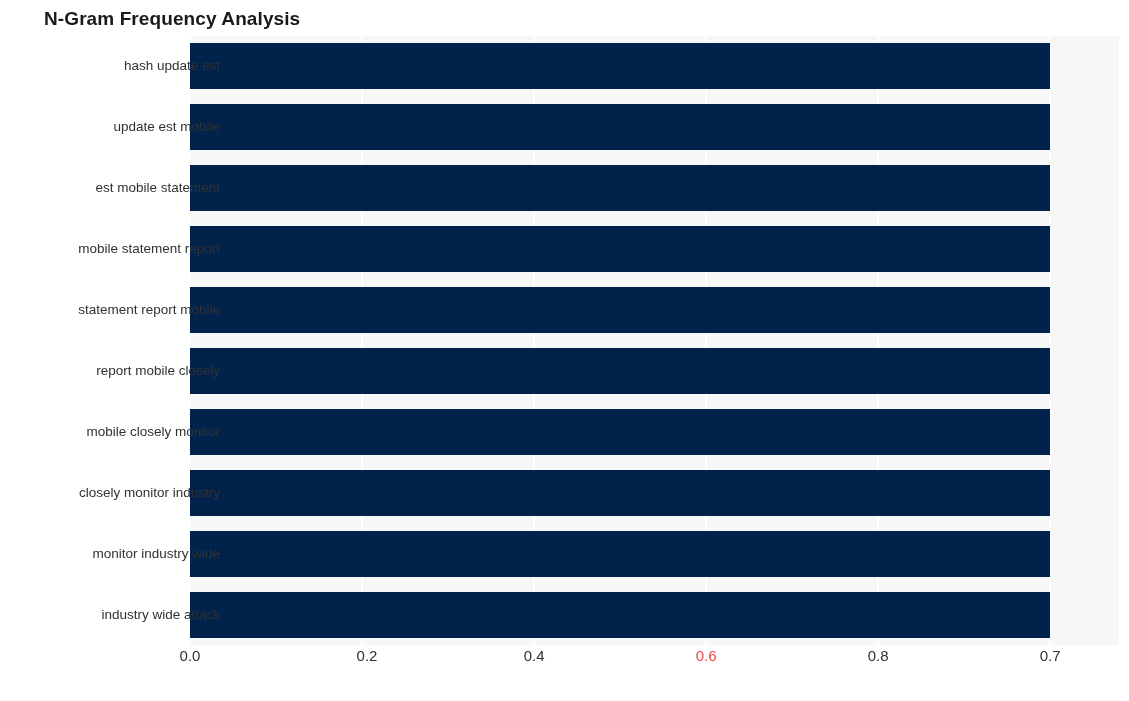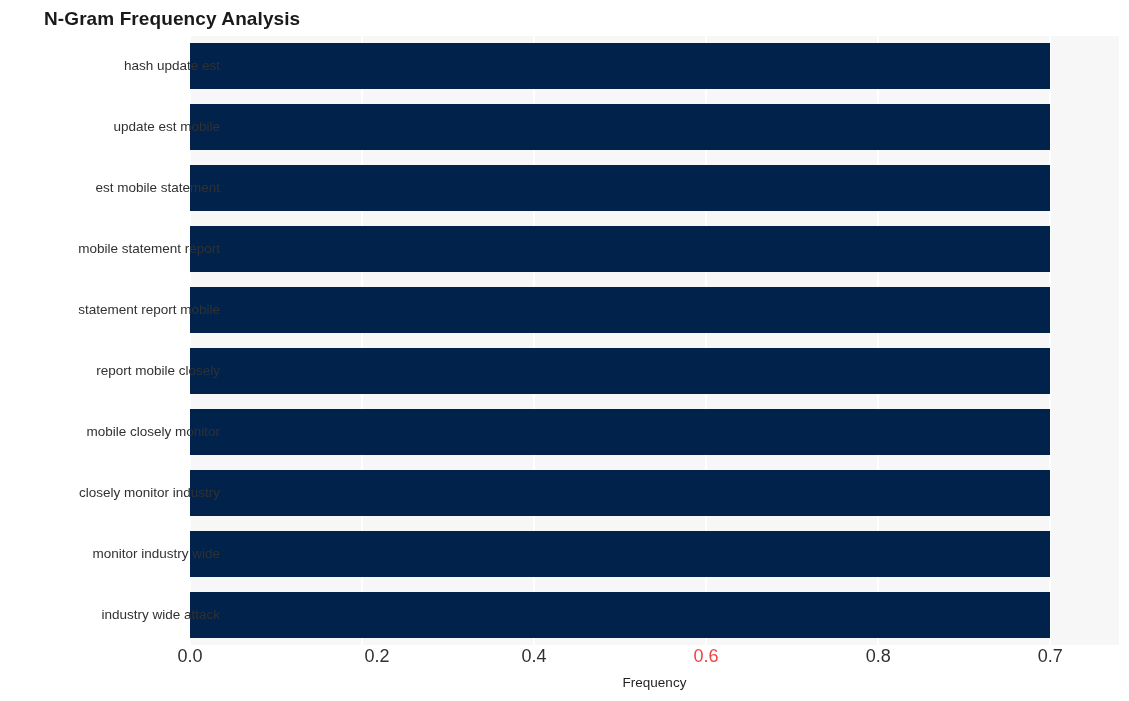--- a/index.html
+++ b/index.html
@@ -97,21 +97,21 @@
     position: absolute;
     left: 0;
     top: 648px;
     width: 1129px;
     height: 20px;
   }
   .xtick-label {
     position: absolute;
     top: 0;
     transform: translateX(-50%);
-    font-size: 18px;
+    font-size: 15px;
     color: #313131;
     white-space: nowrap;
     line-height: 16px;
   }
 
   #xaxis-title {
     position: absolute;
     left: 190px;
     top: 674px;
     width: 929px;
@@ -160,22 +160,21 @@
       <div class="ytick-label" style="top: 267.05px; padding-right: 5px; color: rgb(49, 49, 49);">statement report mobile</div>
       <div class="ytick-label" style="top: 327.95px; padding-right: 5px; color: rgb(49, 49, 49);">report mobile closely</div>
       <div class="ytick-label" style="top: 388.85px; padding-right: 5px; color: rgb(49, 49, 49);">mobile closely monitor</div>
       <div class="ytick-label" style="top: 449.75px; padding-right: 5px; color: rgb(49, 49, 49);">closely monitor industry</div>
       <div class="ytick-label" style="top: 510.65px; padding-right: 5px; color: rgb(49, 49, 49);">monitor industry wide</div>
       <div class="ytick-label" style="top: 571.55px; padding-right: 5px; color: rgb(49, 49, 49);">industry wide attack</div>
     </div>
 
   <div id="xlabels-layer">
       <div class="xtick-label" style="left: 190px; color: rgb(49, 49, 49);">0.0</div>
-      <div class="xtick-label" style="left: 377px; color: rgb(49, 49, 49);">0.2</div>
+      <div class="xtick-label" style="left: 367px; color: rgb(49, 49, 49);">0.2</div>
       <div class="xtick-label" style="left: 534.074px; color: rgb(49, 49, 49);">0.4</div>
       <div class="xtick-label" style="left: 706.111px; color: #ef4444;">0.6</div>
       <div class="xtick-label" style="left: 878.148px; color: rgb(49, 49, 49);">0.8</div>
       <div class="xtick-label" style="left: 1050.19px; color: rgb(49, 49, 49);">0.7</div>
     </div>
 
-  <div id="xaxis-title">Frequency</div>
 
 </div>
 
 </body></html>

